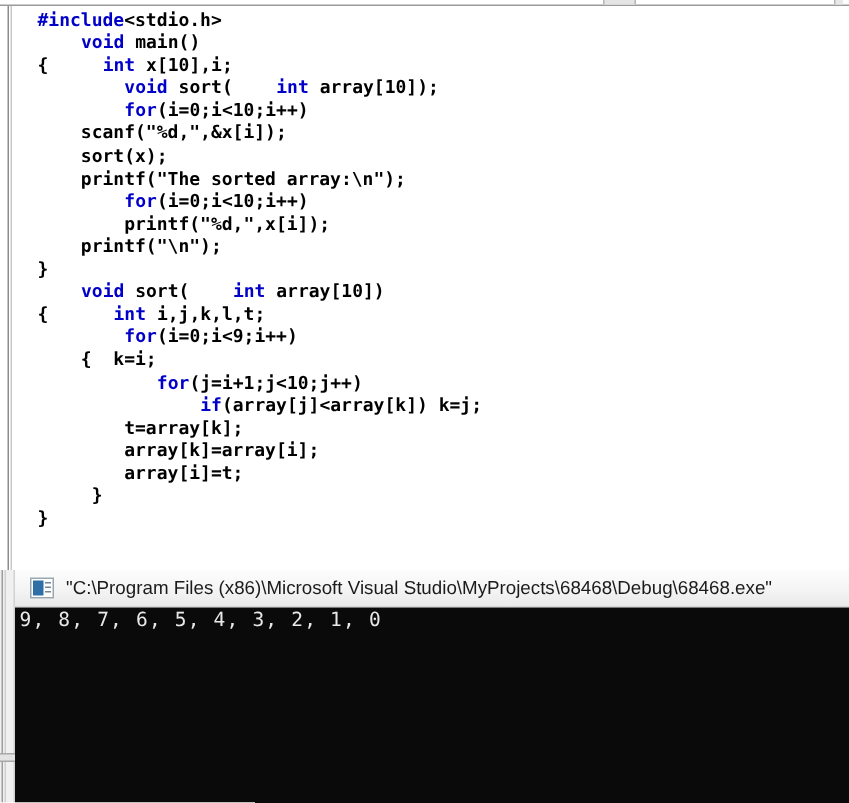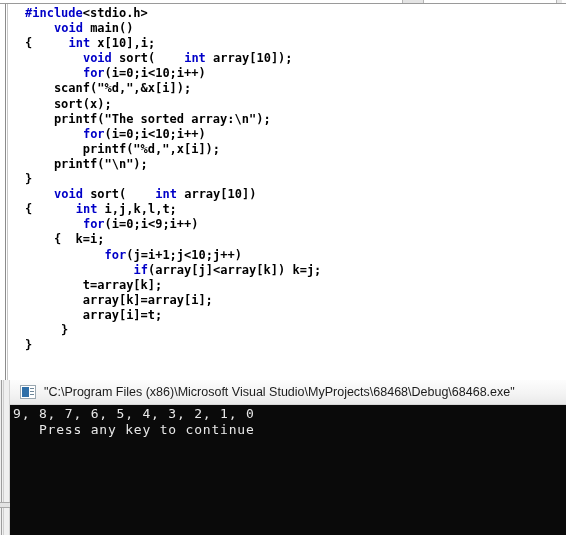--- a/index.html
+++ b/index.html
@@ -175,21 +175,21 @@
   .console-text {
     position: absolute;
     left: 3px; top: 1px;
     font-family: "DejaVu Sans Mono", "Liberation Mono", monospace;
     font-size: 13px;
     line-height: 16px;
     color: #e8e8e8;
     white-space: pre;
     letter-spacing: 0.8px;
   }
-  .console-text .cl { display: block; height: 16px; text-align: right; }
+  .console-text .cl { display: block; height: 16px; }
   .console-strip-bottom {
     position: absolute;
     left: 0; top: 122px;
     width: 10px; height: 6px;
     background: #e3e3e3;
     border-top: 1px solid #a8a8a8;
     border-bottom: 1px solid #a8a8a8;
     box-sizing: border-box;
   }
 </style>
@@ -217,17 +217,17 @@
     <div class="console-frame-left">
       <div class="fl1"></div>
       <div class="fl2"></div>
       <div class="console-strip-bottom"></div>
     </div>
     <div class="console-titlebar">
       <div class="console-icon"></div>
       <div class="console-title-text">"C:\Program Files (x86)\Microsoft Visual Studio\MyProjects\68468\Debug\68468.exe"</div>
     </div>
     <div class="console-screen">
-      <div class="console-text" id="console-block"><span class="cl">9, 8, 7, 6, 5, 4, 3, 2, 1, 0</span><span class="cl">Press any key to continue</span></div>
+      <div class="console-text" id="console-block"><span class="cl">9, 8, 7, 6, 5, 4, 3, 2, 1, 0</span></div>
     </div>
   </div>
 
 </div>
 
 </body></html>

